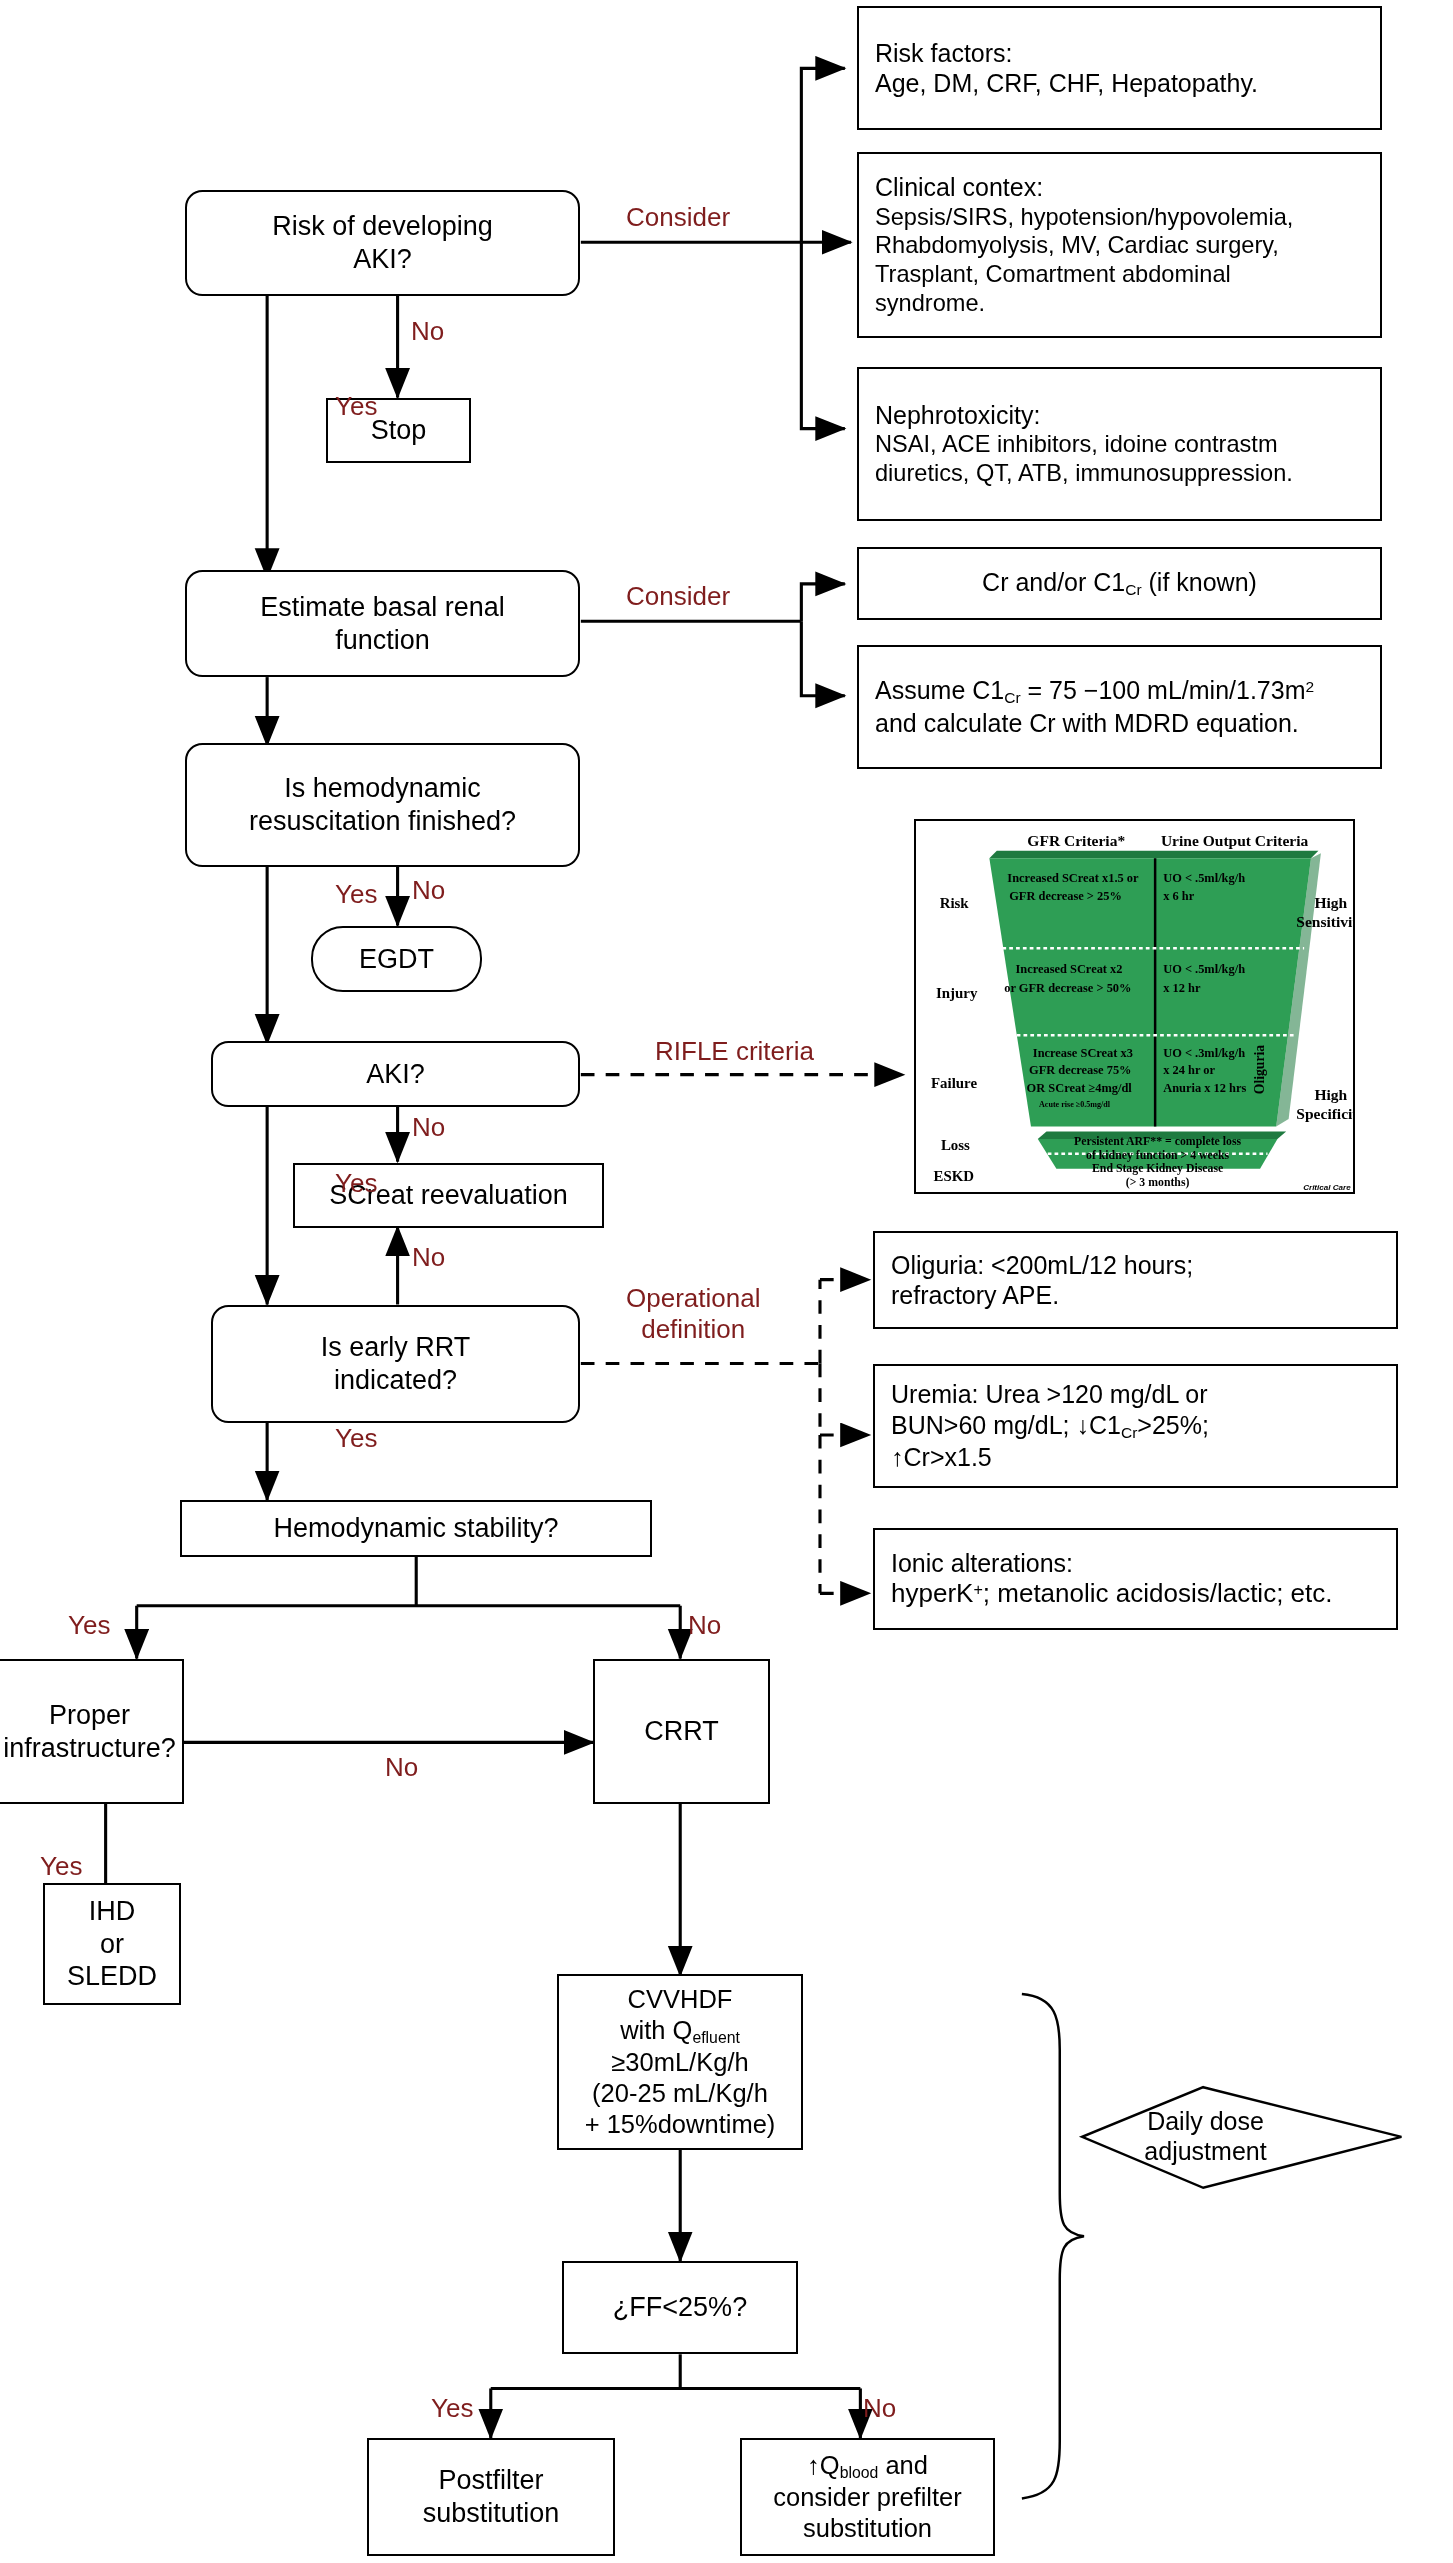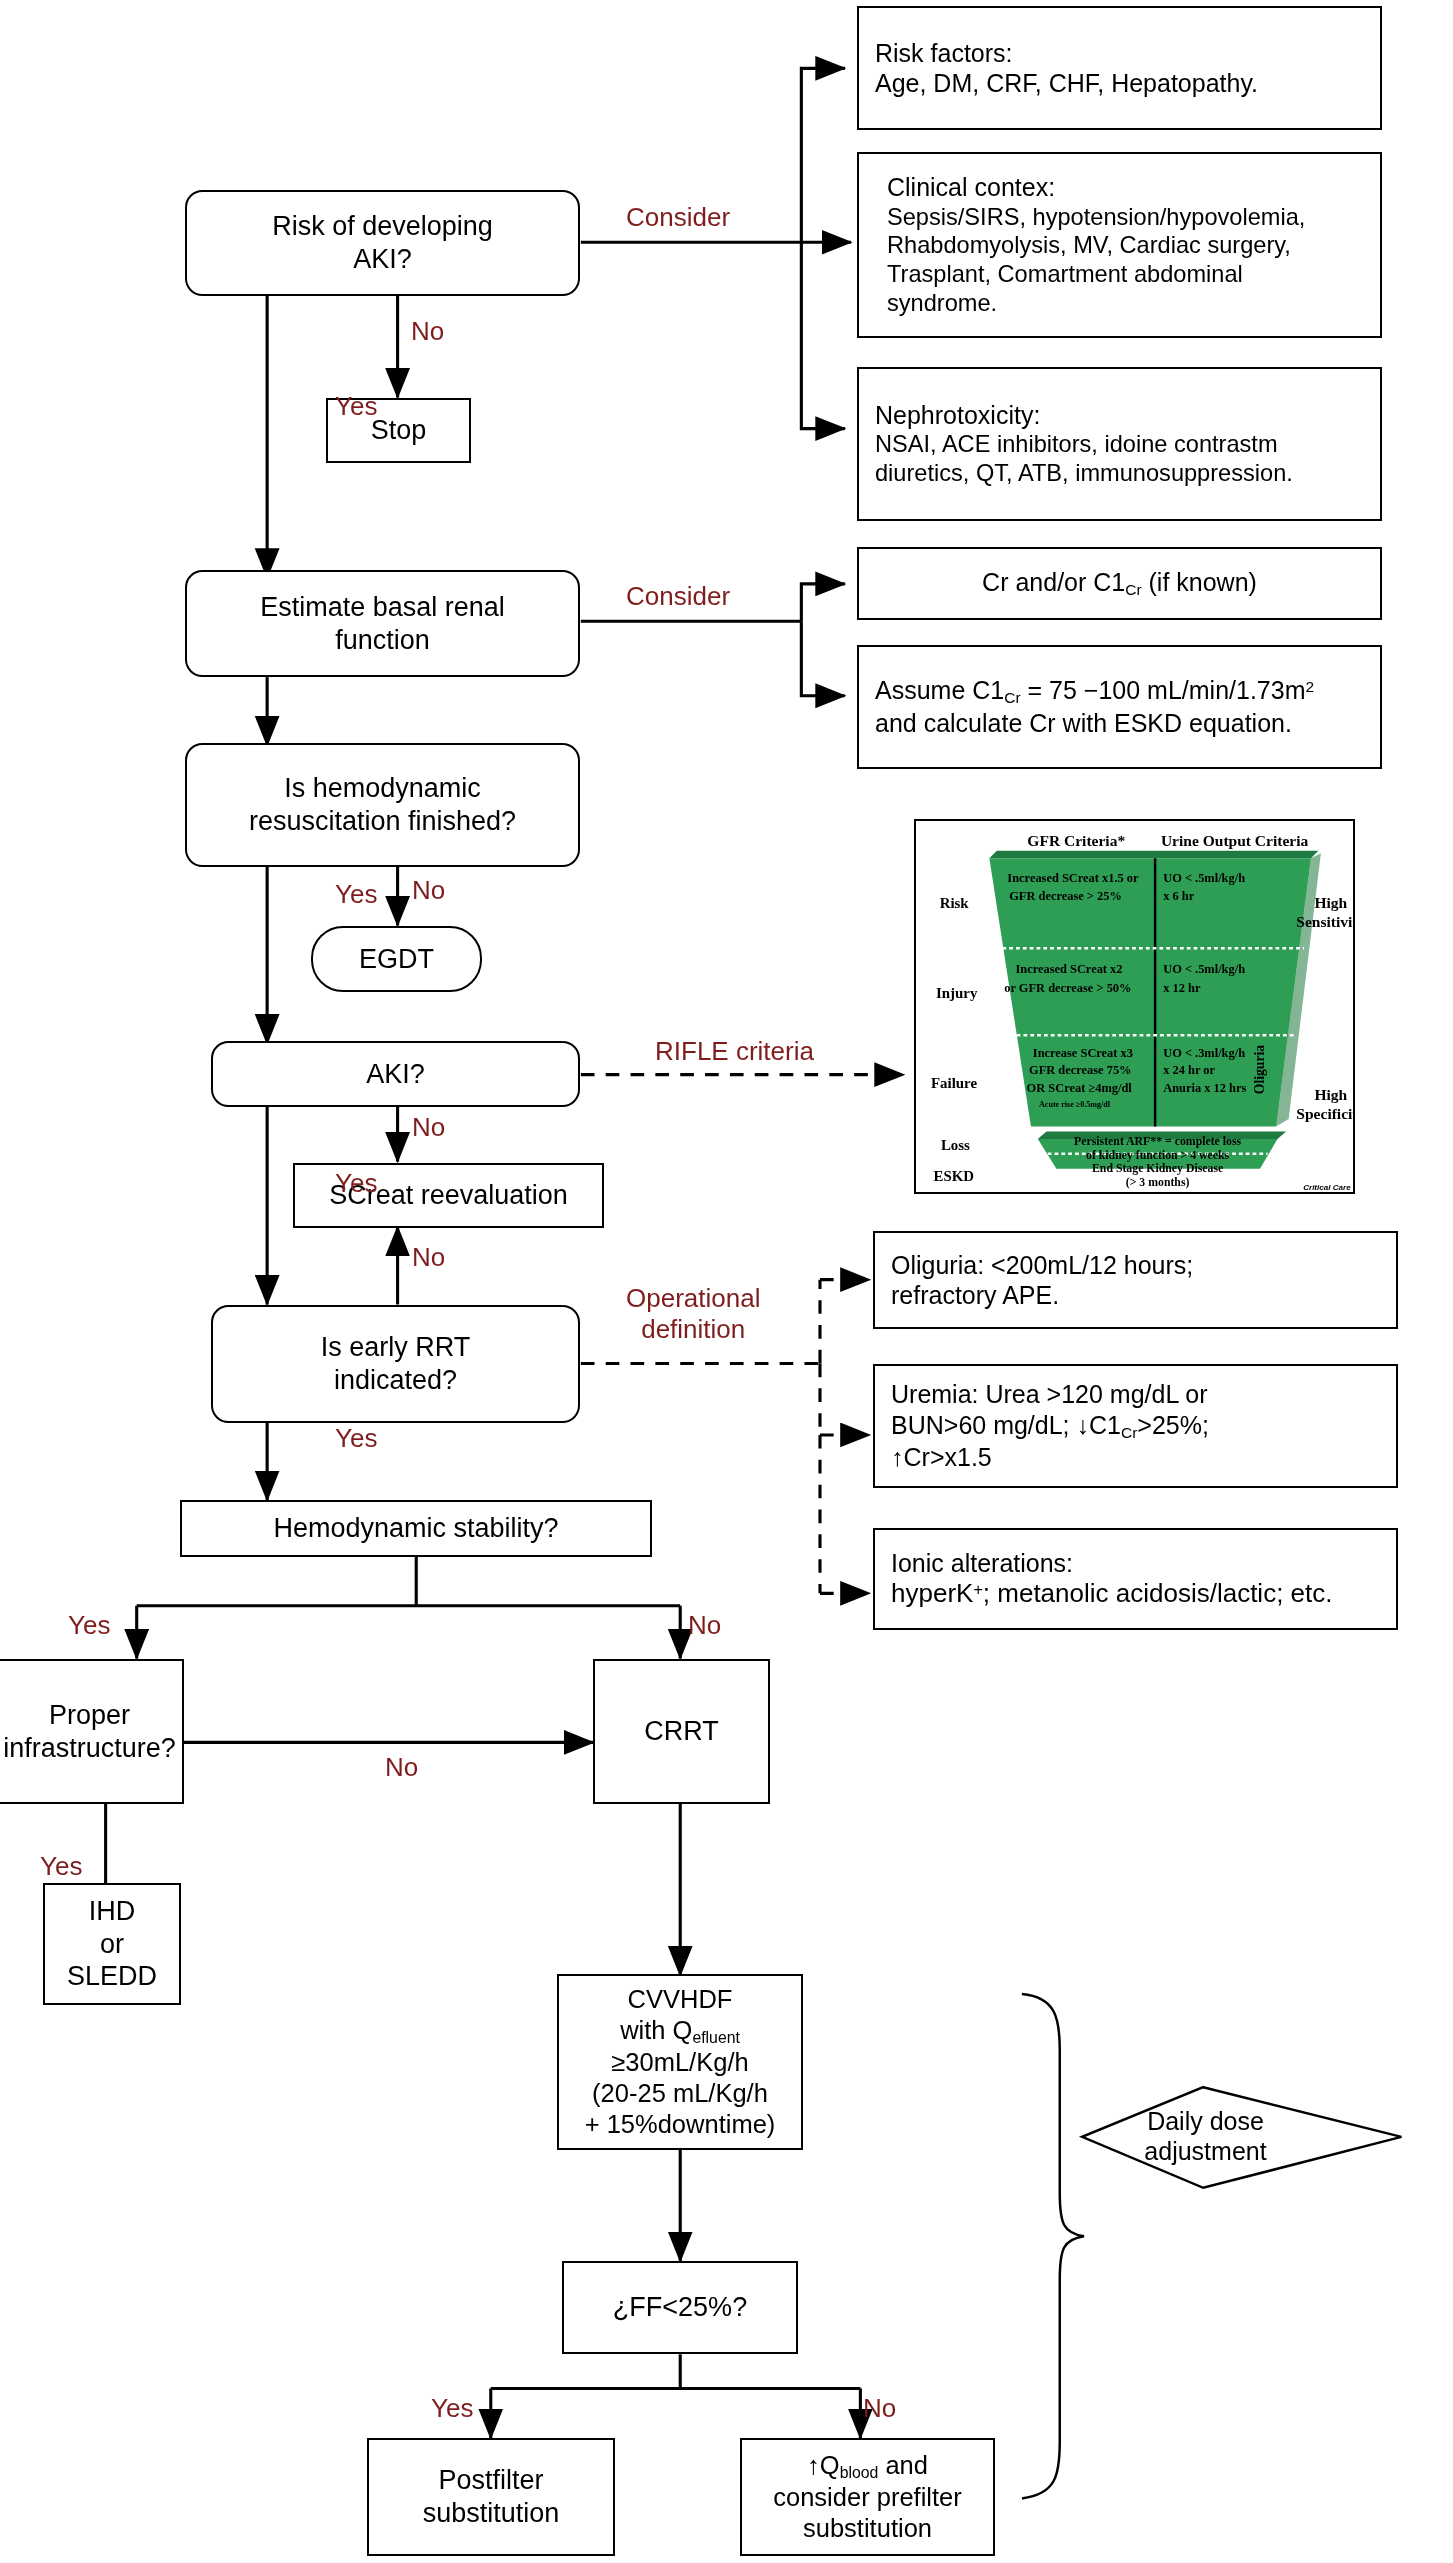--- a/index.html
+++ b/index.html
@@ -194,21 +194,21 @@
   </div>
 
   <div class="node left" style="left:857px;top:6.2px;width:525px;height:124px;font-size:25px;">
     <div class="nodetext" style="padding:0 16px;">
       <div>Risk factors:</div>
       <div style="white-space:pre-line">Age, DM, CRF, CHF, Hepatopathy.</div>
     </div>
   </div>
 
   <div class="node left" style="left:857px;top:152px;width:525px;height:186px;font-size:25px;">
-    <div class="nodetext" style="padding:0 16px;margin-left:12px;">
+    <div class="nodetext" style="padding:0 16px;">
       <div>Clinical contex:</div>
       <div style="white-space:pre-line;font-size:23.6px;">Sepsis/SIRS, hypotension/hypovolemia,
 Rhabdomyolysis, MV, Cardiac surgery,
 Trasplant, Comartment abdominal
 syndrome.</div>
     </div>
   </div>
 
   <div class="node left" style="left:857px;top:367px;width:525px;height:154px;font-size:25px;">
     <div class="nodetext" style="padding:0 16px;">
@@ -220,21 +220,21 @@
 
   <div class="node" style="left:857px;top:547px;width:525px;height:73px;font-size:25px;">
     <div class="nodetext">
       <span>Cr and/or C1</span><sub>Cr</sub><span> (if known)</span>
     </div>
   </div>
 
   <div class="node left" style="left:857px;top:645px;width:525px;height:124px;font-size:25px;">
     <div class="nodetext" style="padding:0 16px;">
       <div><span>Assume C1</span><sub>Cr</sub><span> = 75 −100 mL/min/1.73m</span><sup>2</sup></div>
-      <div>and calculate Cr with ESKD equation.</div>
+      <div>and calculate Cr with MDRD equation.</div>
     </div>
   </div>
 
   <div class="node left" style="left:873px;top:1231px;width:525px;height:98px;font-size:25px;">
     <div class="nodetext" style="padding:0 16px;">
       <div>Oliguria: &lt;200mL/12 hours;</div>
       <div>refractory APE.</div>
     </div>
   </div>
 

